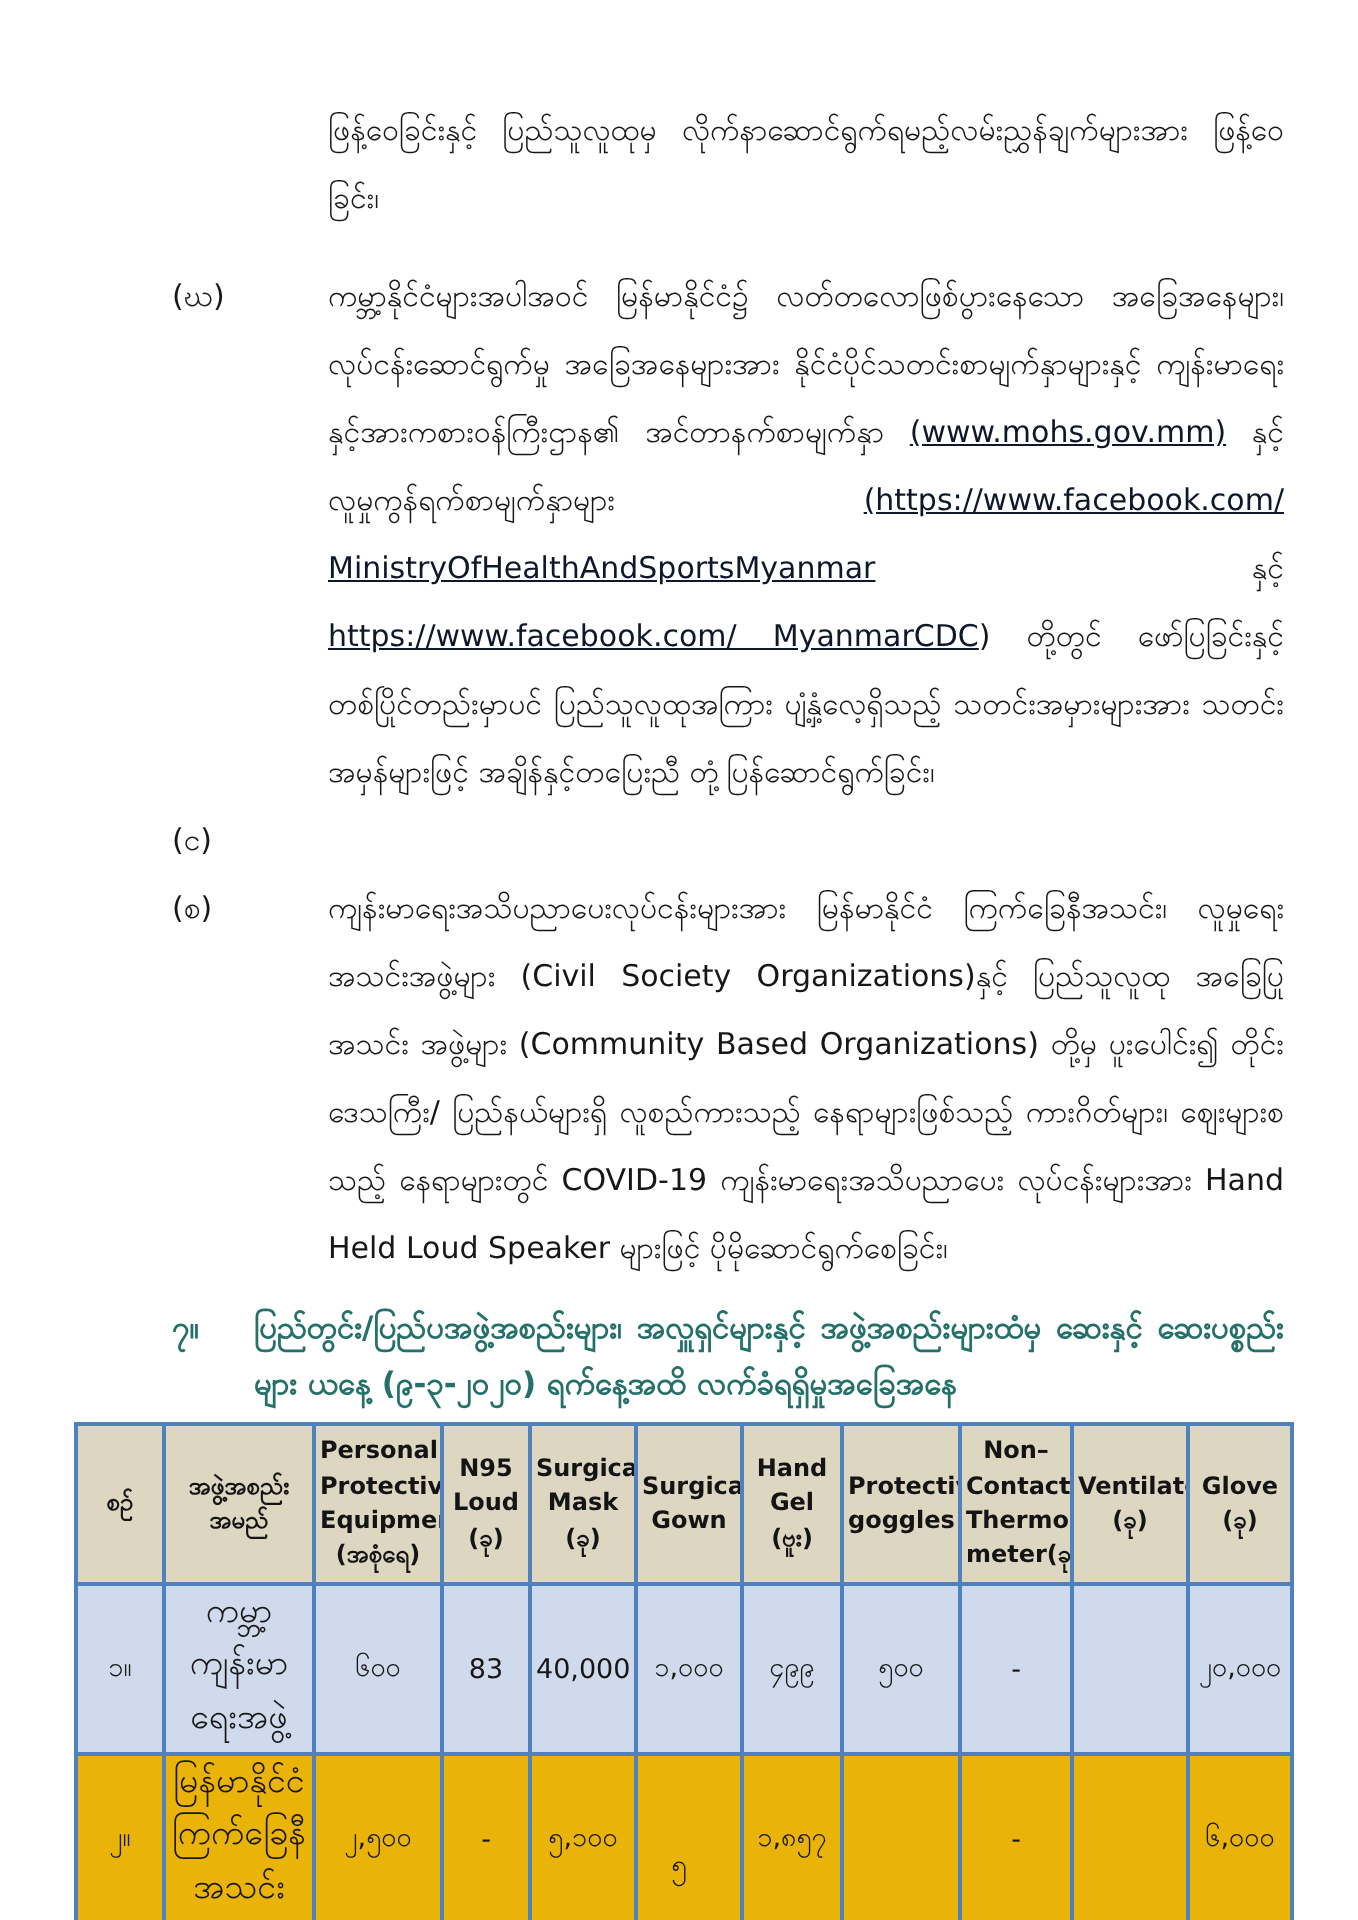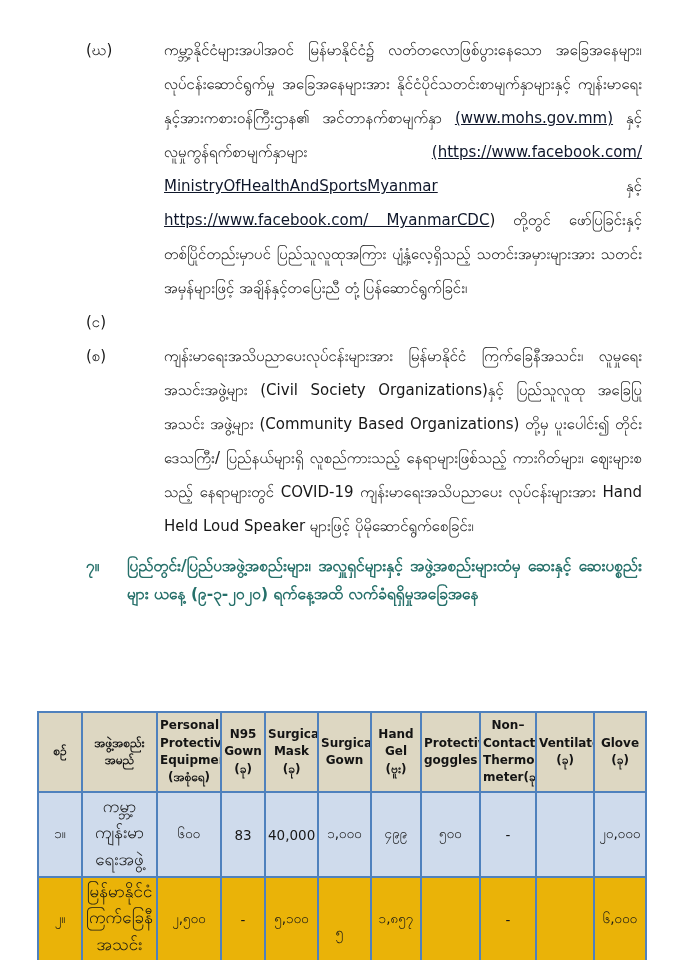--- a/index.html
+++ b/index.html
@@ -93,20 +93,21 @@
     color:#171717;
   }
 </style>
 </head>
 <body>
 
 <div class="page">
 
   <div class="doc-body">
 
+    <p class="para cont">ဖြန့်ဝေခြင်းနှင့် ပြည်သူလူထုမှ လိုက်နာဆောင်ရွက်ရမည့်လမ်းညွှန်ချက်များအား ဖြန့်ဝေခြင်း၊</p>
 
     <div class="item">
       <div class="item-label">(ဃ)</div>
       <div class="item-text para h-gha">
         <span>ကမ္ဘာ့နိုင်ငံများအပါအဝင် မြန်မာနိုင်ငံ၌ လတ်တလောဖြစ်ပွားနေသော အခြေအနေများ၊ လုပ်ငန်းဆောင်ရွက်မှု အခြေအနေများအား နိုင်ငံပိုင်သတင်းစာမျက်နှာများနှင့် ကျန်းမာရေးနှင့်အားကစားဝန်ကြီးဌာန၏ အင်တာနက်စာမျက်နှာ </span><a class="doclink">(www.mohs.gov.mm)</a><span> နှင့် လူမှုကွန်ရက်စာမျက်နှာများ </span><a class="doclink">(https://www.facebook.com/ MinistryOfHealthAndSportsMyanmar</a><span> နှင့် </span><a class="doclink">https://www.facebook.com/ MyanmarCDC</a><span>) တို့တွင် ဖော်ပြခြင်းနှင့် တစ်ပြိုင်တည်းမှာပင် ပြည်သူလူထုအကြား ပျံ့နှံ့လေ့ရှိသည့် သတင်းအမှားများအား သတင်းအမှန်များဖြင့် အချိန်နှင့်တပြေးညီ တုံ့ပြန်ဆောင်ရွက်ခြင်း၊</span>
       </div>
     </div>
 
     <div class="item">
       <div class="item-label">(င)</div>
@@ -137,21 +138,21 @@
           <col style="width:59px">
           <col style="width:56px">
         <col style="width:58px">
           <col style="width:52px">
       </colgroup>
       <thead>
         <tr>
           <th>စဉ်</th>
           <th>အဖွဲ့အစည်း အမည်</th>
           <th>Personal Protective Equipment (အစုံရေ)</th>
-          <th>N95 Gown (ခု)</th>
+          <th>N95 Loud (ခု)</th>
           <th>Surgical Mask (ခု)</th>
           <th>Surgical Gown</th>
           <th>Hand Gel (ဗူး)</th>
           <th>Protective goggles</th>
           <th>Non– Contact Thermo meter(ခု)</th>
           <th>Ventilator (ခု)</th>
           <th>Glove (ခု)</th>
         </tr>
       </thead>
       <tbody>

